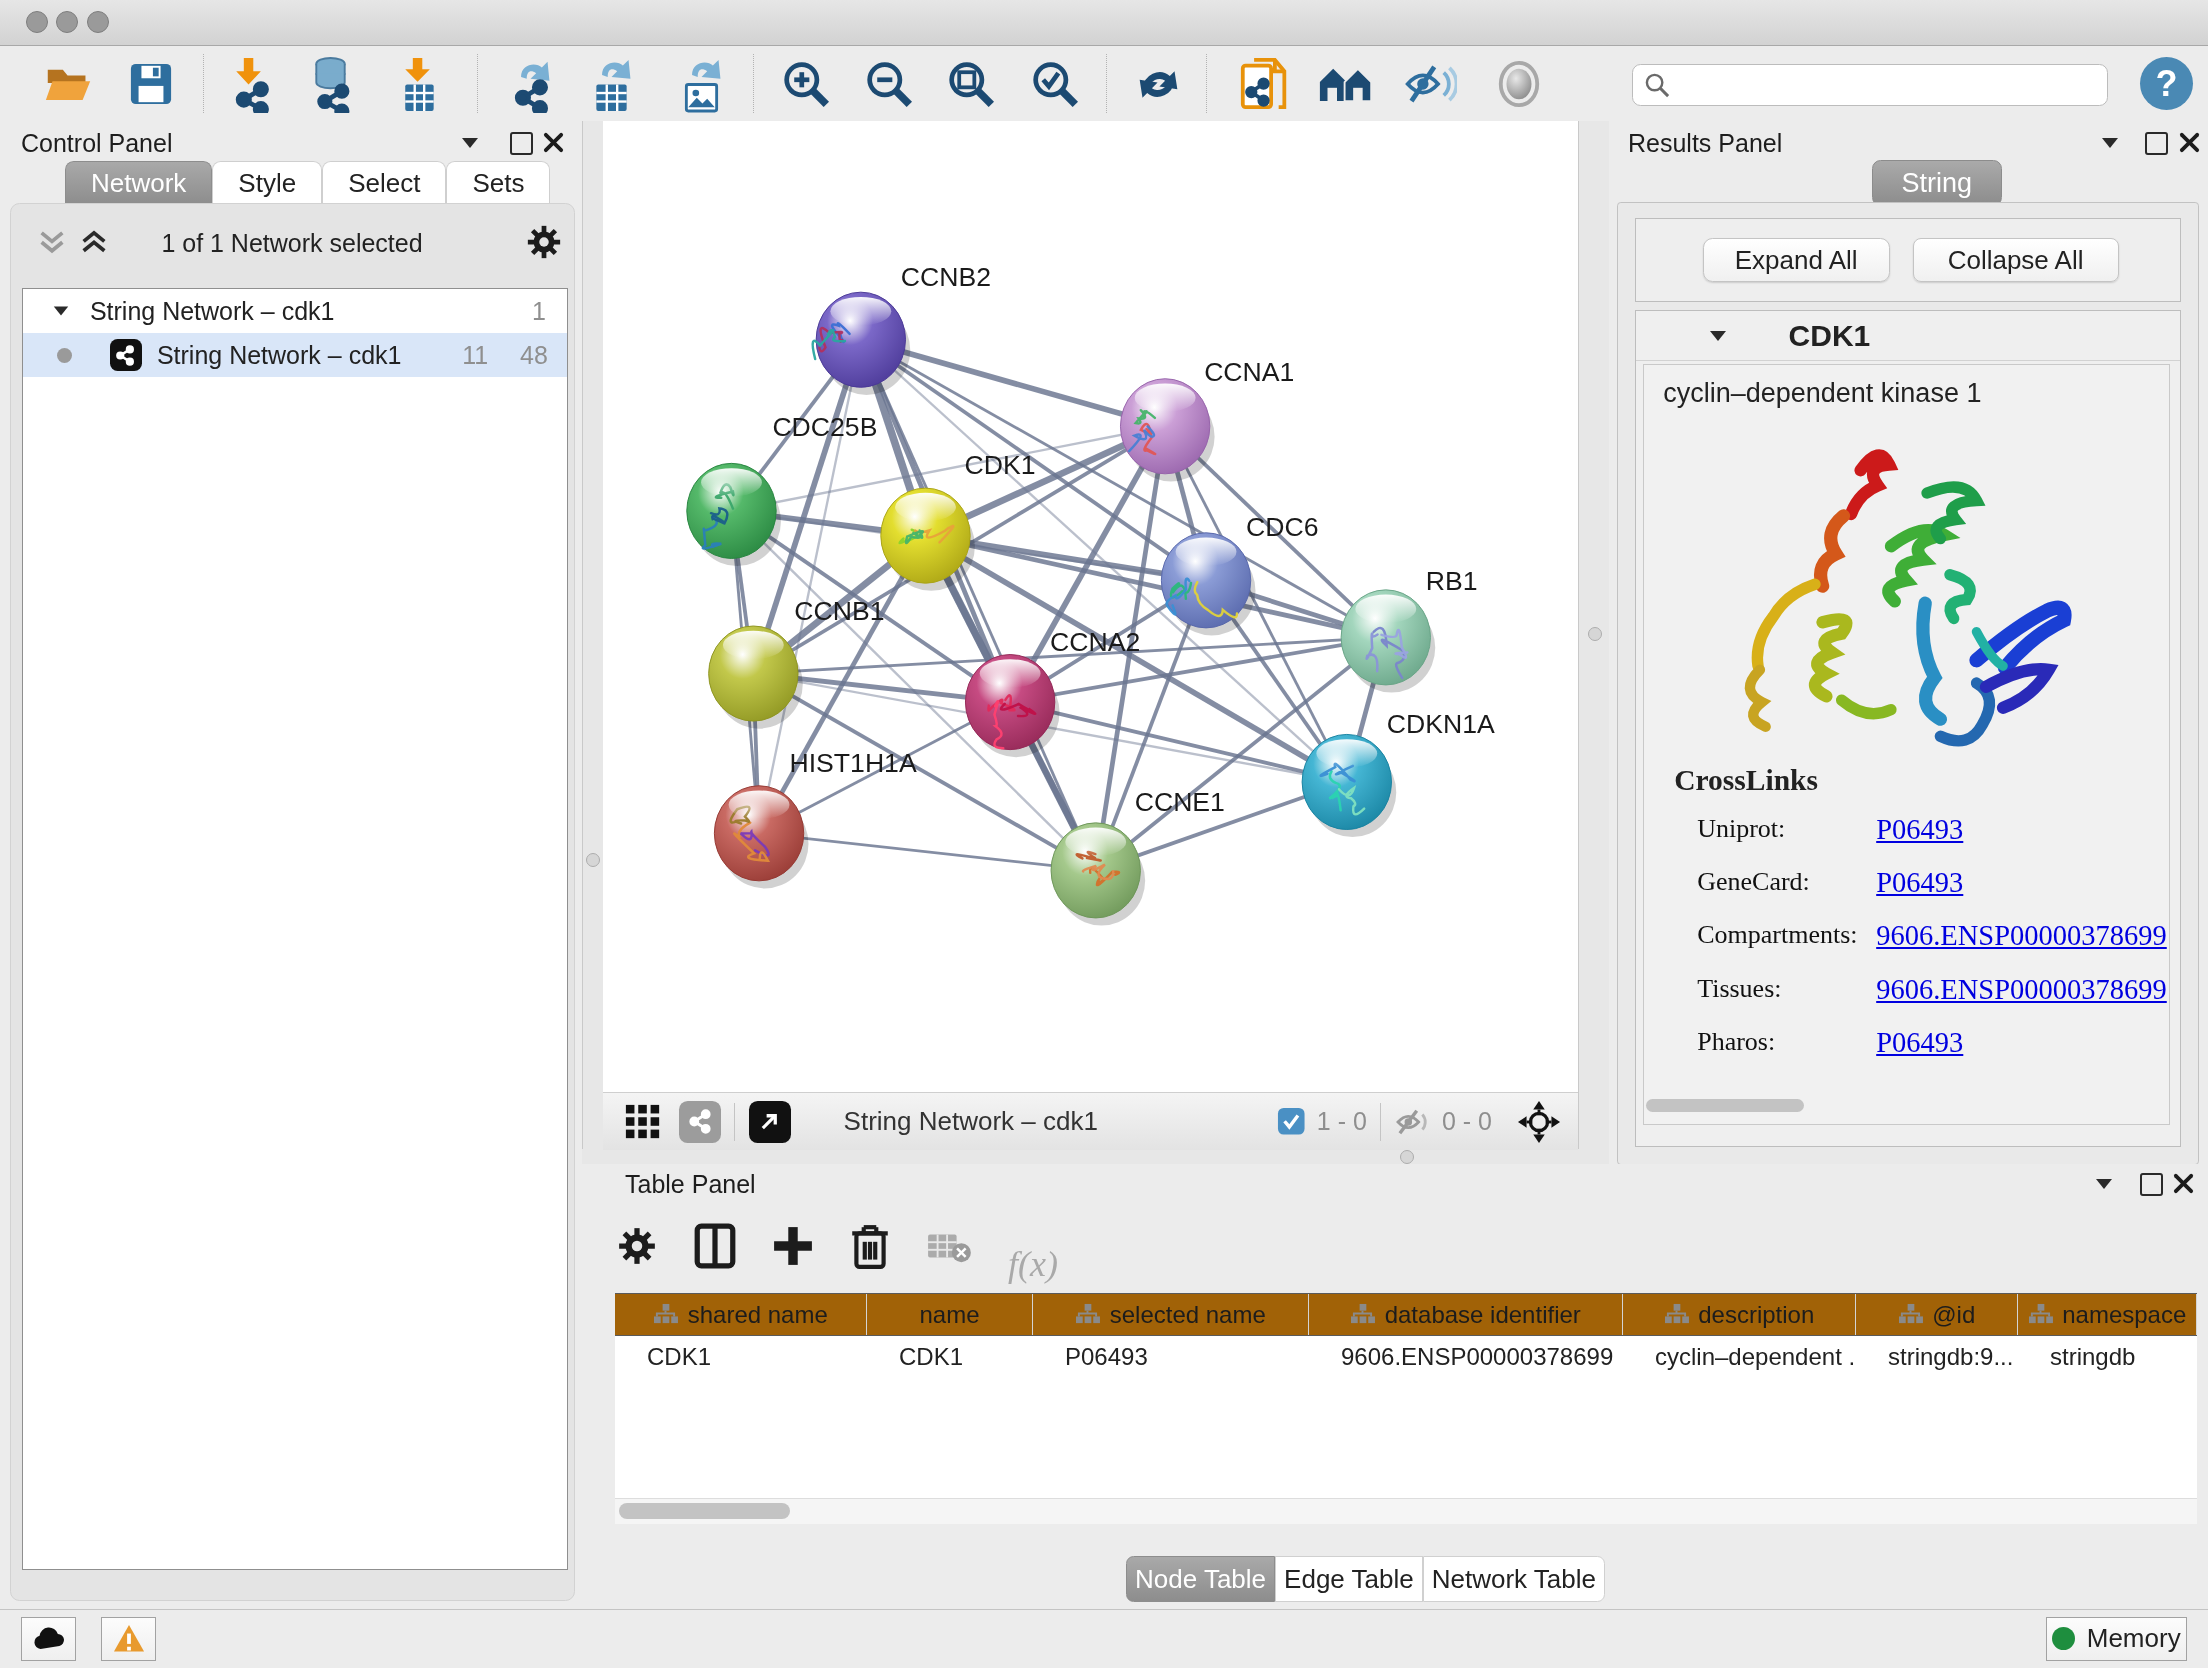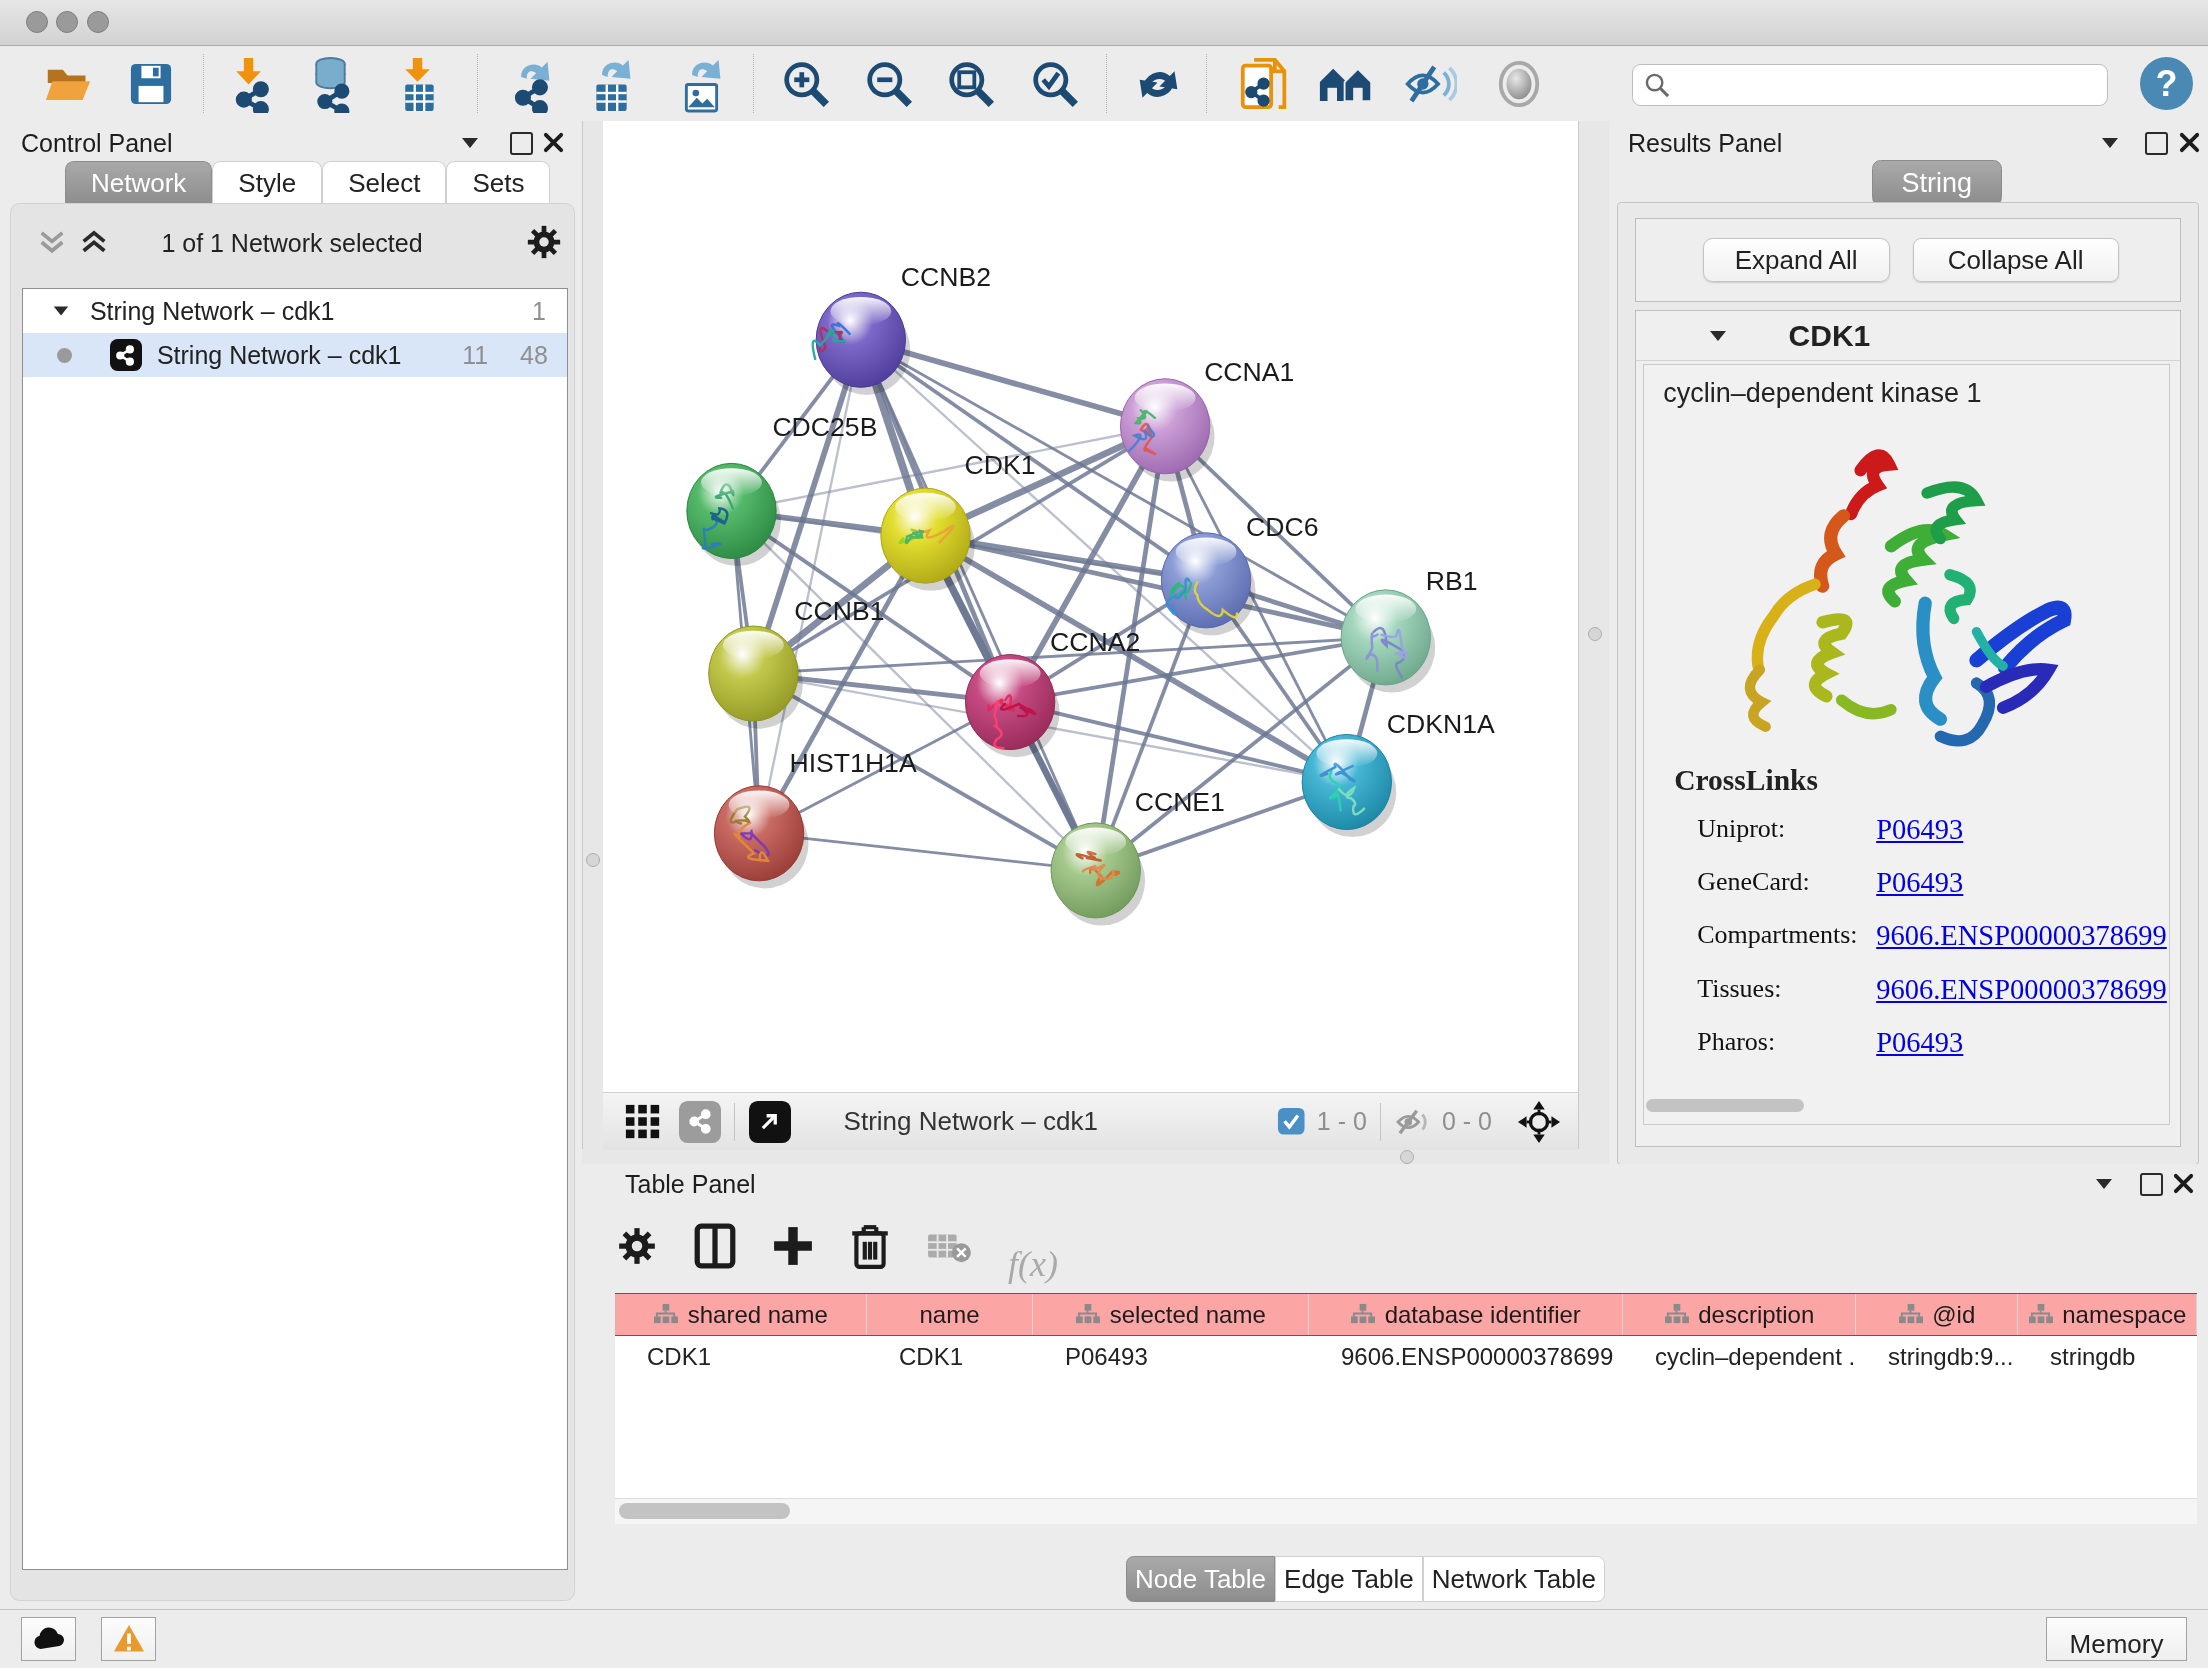--- a/index.html
+++ b/index.html
@@ -60,35 +60,35 @@
   #rp-sec-head{height:49px;border-bottom:1px solid #d2d2d2;display:flex;align-items:center;}
   #rp-inner{left:7.6px;top:53px;width:527px;height:761px;background:#f1f1f1;border:1px solid #c9c9c9;box-sizing:border-box;}
   #rp-desc{font-size:27px;}
   .serif{font-family:"Liberation Serif","DejaVu Serif",serif;}
   .xl-label{font-size:26px;color:#111;}
   .xl-link{font-size:28.5px;color:#0000e0;text-decoration:underline;}
   
   #table-panel{left:582px;top:1164px;width:1626px;height:445px;background:#ececec;}
   #tp-toolbar{left:34px;top:42px;height:80px;display:flex;align-items:center;gap:36px;}
   #node-table{left:33px;top:129px;width:1582px;background:#fff;border-top:1.9px solid #5a5a5a;}
-  #nt-header{display:flex;height:42px;background:#fca5a5;border-bottom:1.9px solid #5a5a5a;box-sizing:border-box;}
+  #nt-header{display:flex;height:42px;background:#a16207;border-bottom:1.9px solid #5a5a5a;box-sizing:border-box;}
   .hcell{display:flex;align-items:center;justify-content:center;gap:9.5px;font-size:24px;color:#1c1c1c;
     border-right:1px solid #d4d4d4;box-sizing:border-box;overflow:hidden;white-space:nowrap;}
   #nt-row{display:flex;height:42px;background:#fff;}
   .dcell{display:flex;align-items:center;font-size:24px;padding-left:32px;box-sizing:border-box;
     overflow:hidden;white-space:nowrap;}
   #nt-empty{height:120px;background:#fff;}
   #nt-hscroll{height:25px;background:#f5f5f5;border-top:1px solid #ddd;position:relative;}
   #nt-thumb{position:absolute;left:3.8px;top:3.8px;width:171px;height:16px;background:#c3c3c3;border-radius:8.6px;}
   .bottom-tab{height:44px;line-height:44px;padding:0 8px;font-size:26px;background:#fff;
     border:1px solid #d0d0d0;display:inline-block;}
   
   #status-bar{left:0;top:1609px;width:2208px;height:59px;background:#ececec;border-top:1px solid #c4c4c4;}
   .sb-btn{top:6.7px;height:44px;background:linear-gradient(#fcfcfc,#efefef);border:1.9px solid #a2a2a2;
-    display:flex;align-items:center;justify-content:center;box-sizing:border-box;flex-direction:column;}
+    display:flex;align-items:center;justify-content:center;box-sizing:border-box;}
   #memory-btn{right:21px;width:141px;gap:11.4px;font-size:26px;}
   svg{display:block;}
   .xicon line{stroke:#1c1c1c;stroke-width:4;stroke-linecap:round;}
 </style>
 </head>
 <body>
 
 <div id="window">
 
   <div id="titlebar" class="abs">

